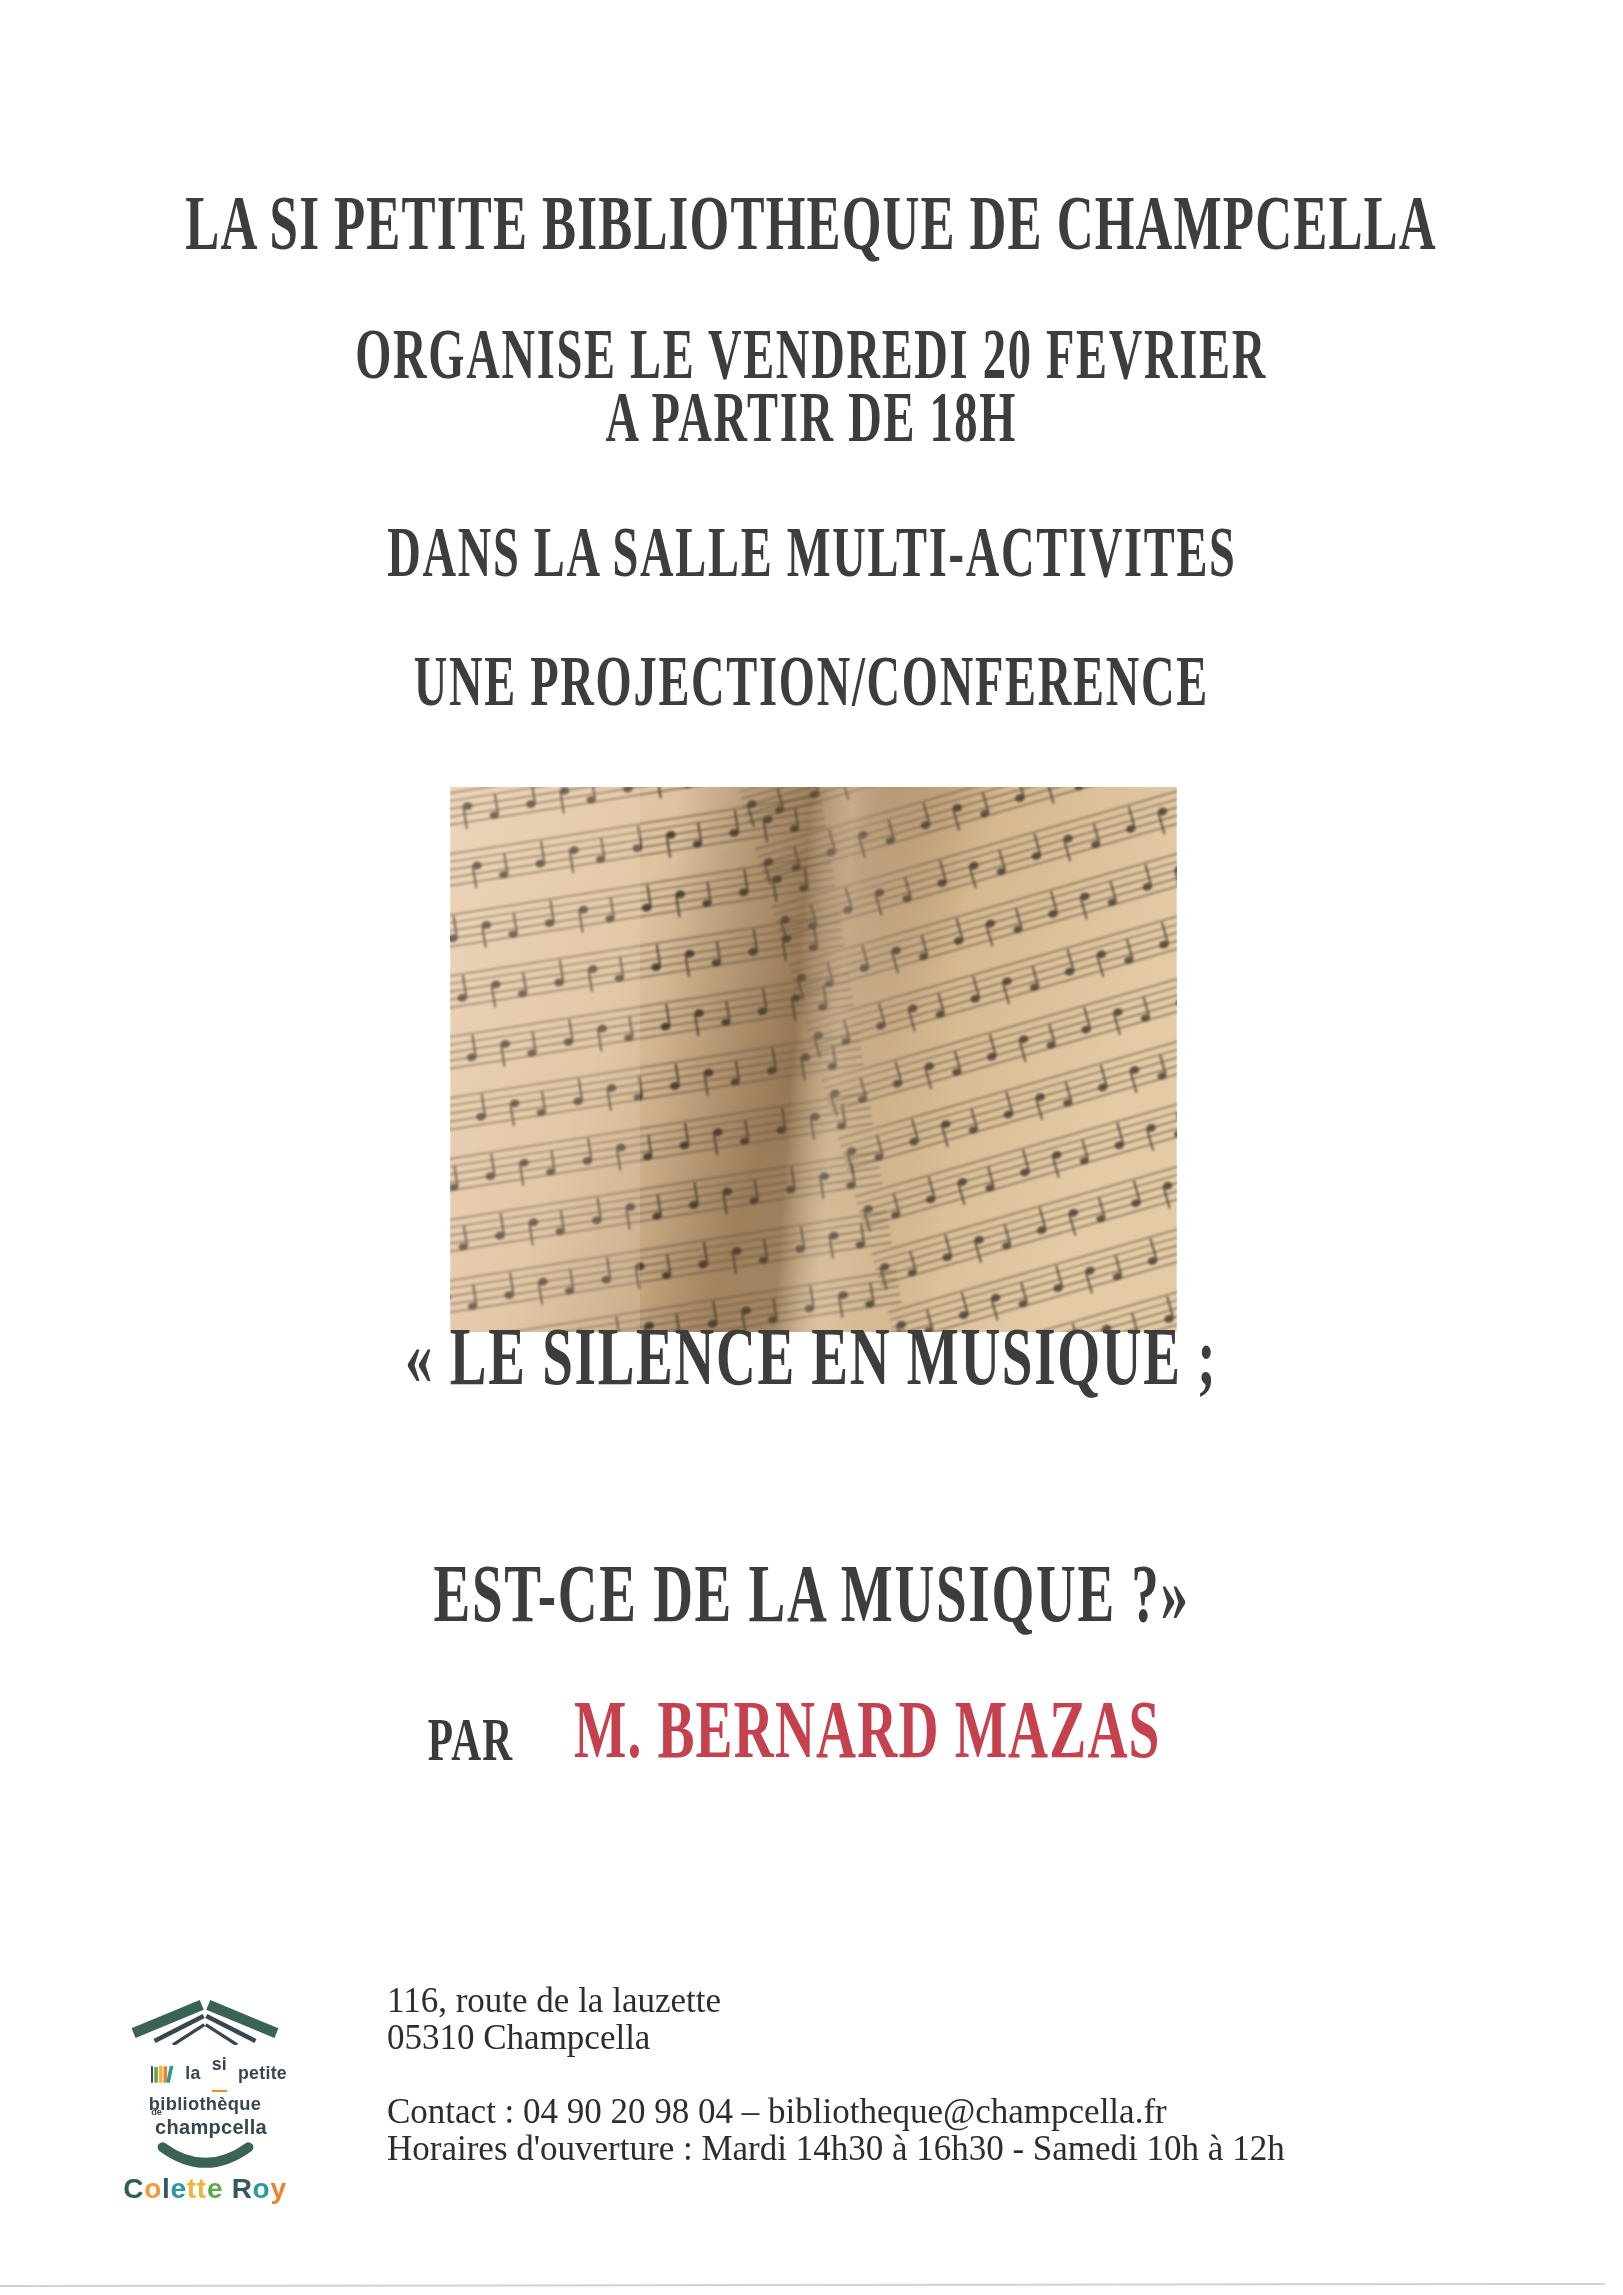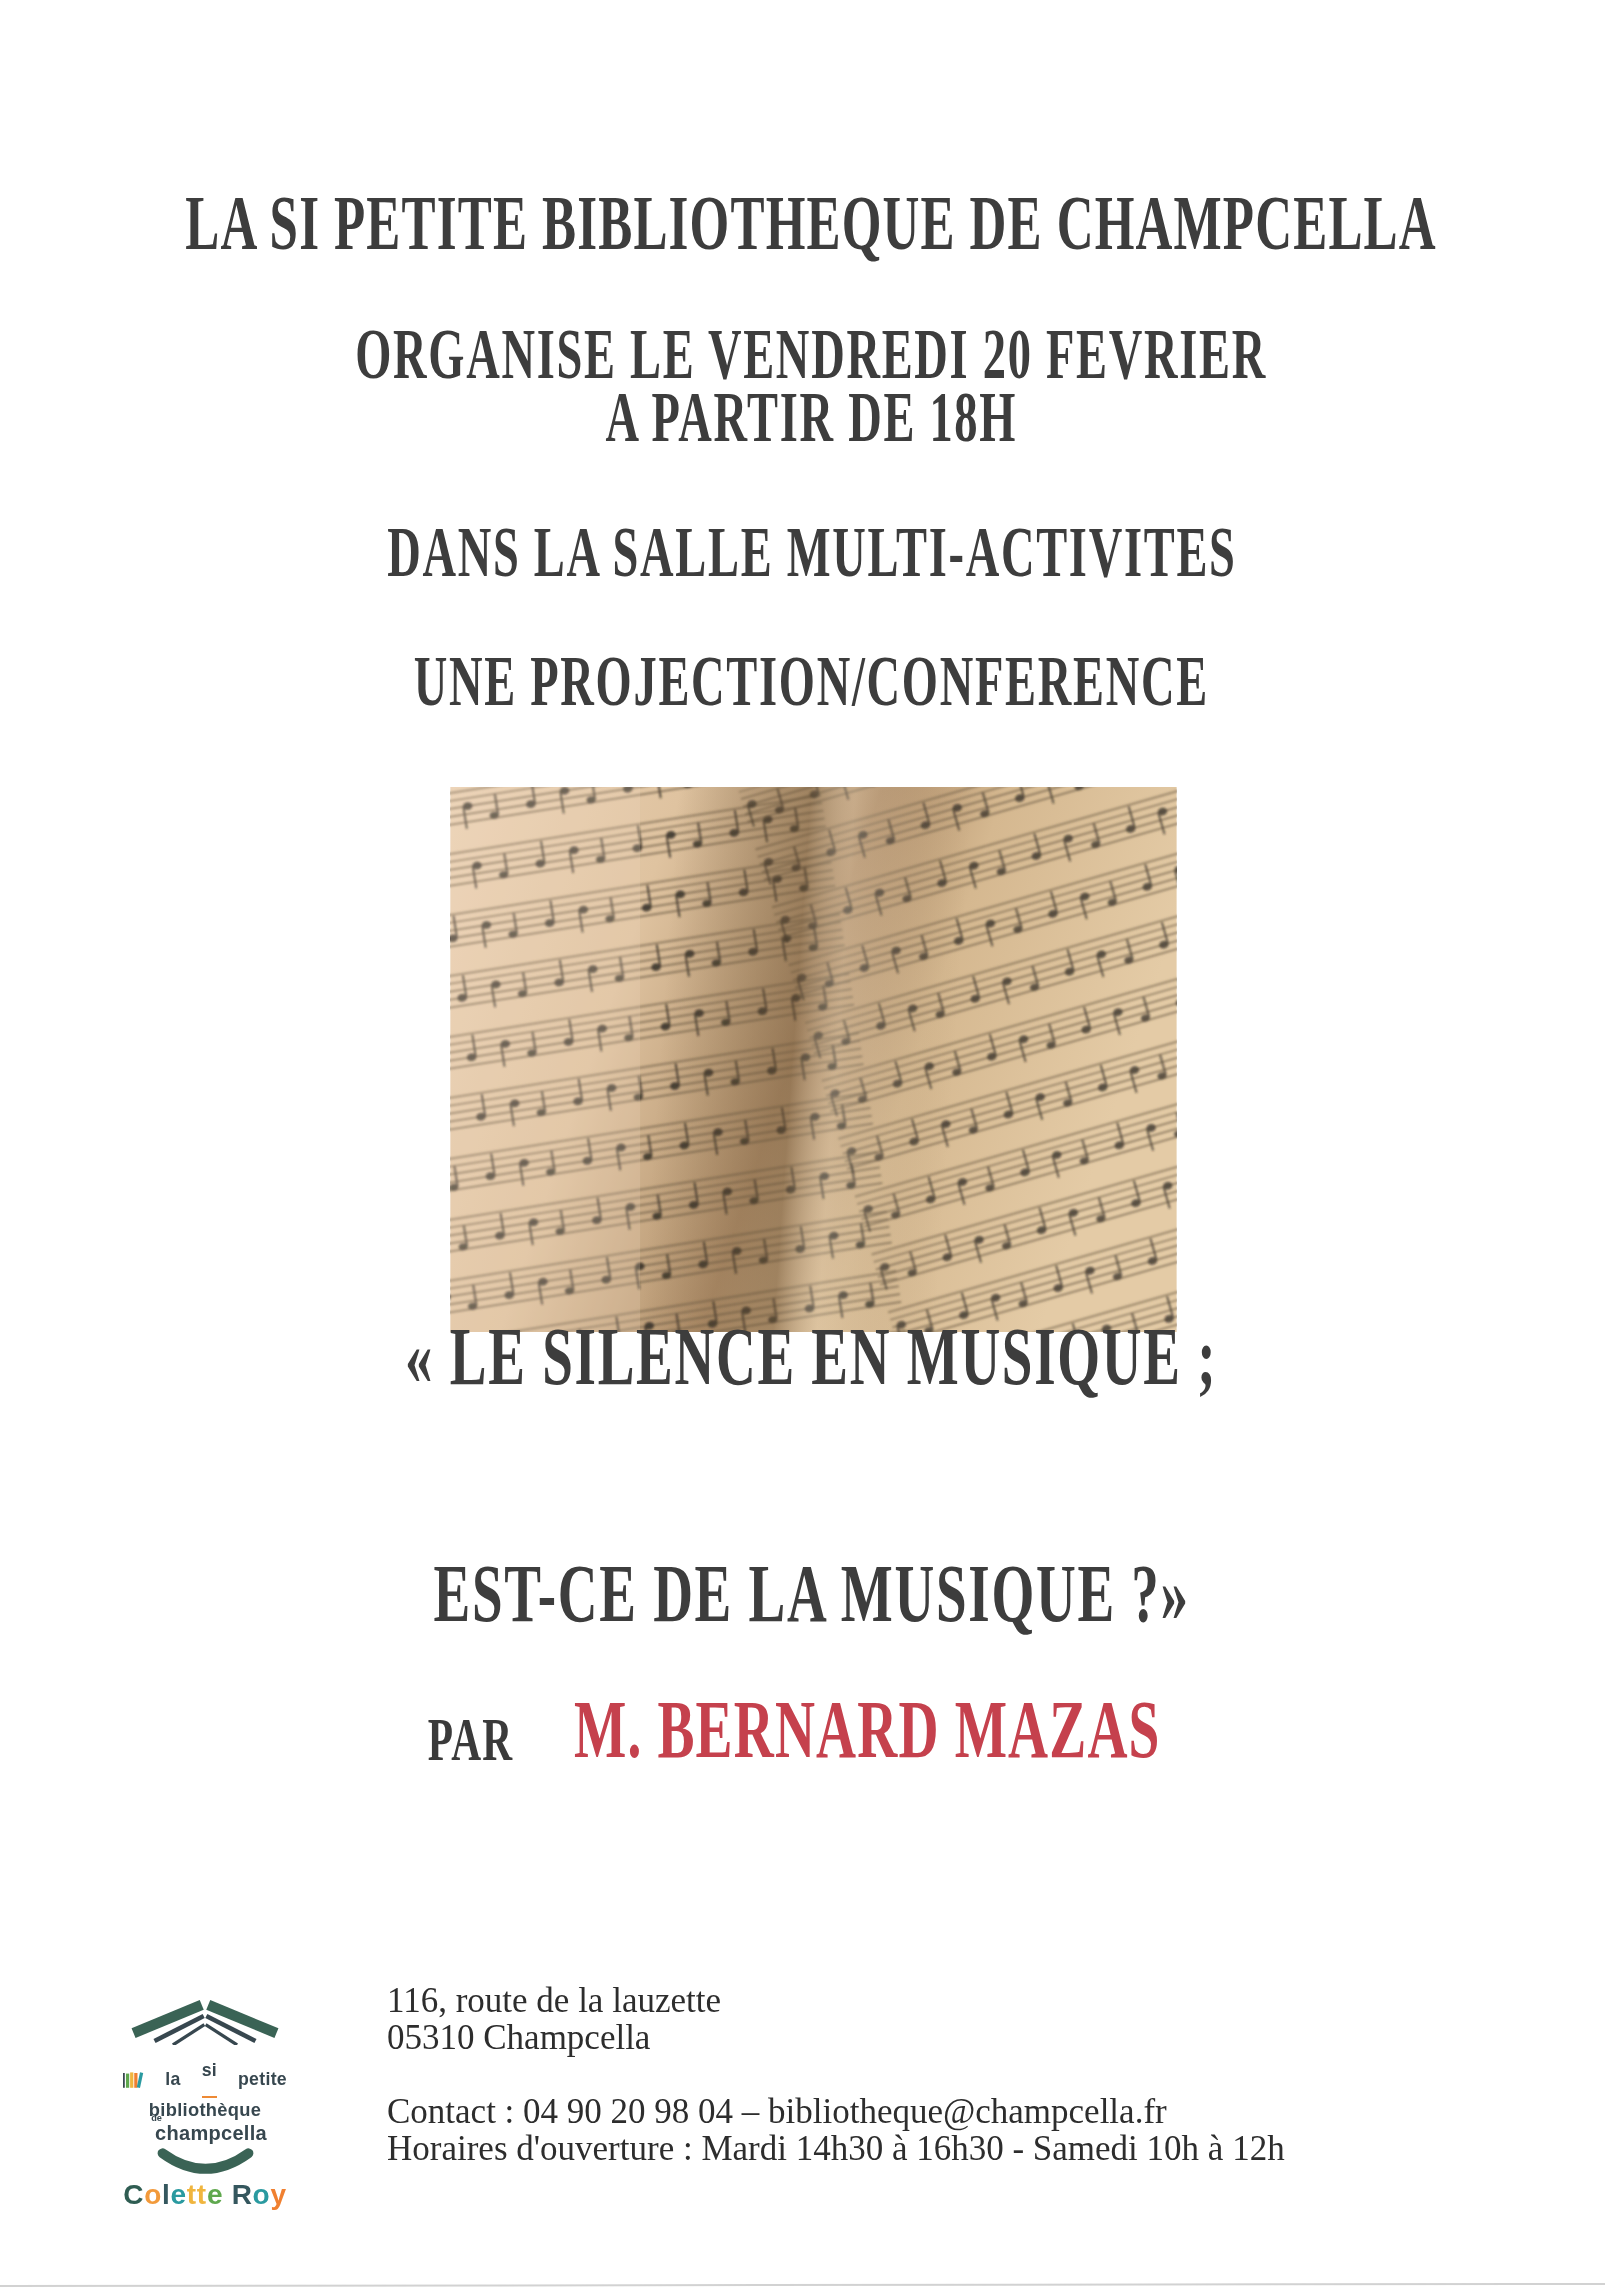--- a/index.html
+++ b/index.html
@@ -46,21 +46,21 @@
     font-size:35px;line-height:37px;color:#2d2d2d;
   }
   .contact .block-gap{height:37px;}
   
   .logo-box{
     position:absolute;left:123px;top:1995px;width:164px;
     text-align:center;color:#37474f;
     font-family:"Liberation Sans", sans-serif;font-weight:bold;
   }
   .logo-roof{display:block;margin:0 auto;}
-  .logo-l1{font-size:17.7px;letter-spacing:0.3px;margin-top:17px;display:flex;align-items:center;justify-content:flex-end;gap:21px;}
+  .logo-l1{font-size:17.7px;letter-spacing:0.3px;margin-top:11px;display:flex;align-items:center;justify-content:flex-end;gap:11px;}
   .logo-l1 .w{line-height:1;}
   .logo-si{border-bottom:2.6px solid #ee8a35;padding-bottom:16px;}
   .logo-l2{font-size:18.3px;letter-spacing:0.3px;margin-top:3.3px;line-height:1;}
   .logo-l3{font-size:20px;letter-spacing:0.3px;margin-top:3.9px;line-height:1;position:relative;display:inline-block;margin-left:12px;}
   .logo-de{position:absolute;left:-3.9px;top:-9.2px;font-size:9.2px;letter-spacing:0;}
   .logo-smile{display:block;margin:5.2px auto 1.3px;}
   .logo-name{font-size:28px;letter-spacing:0.7px;line-height:1;margin-top:2.6px;white-space:pre;}
   
   .scan-line{
     position:absolute;left:0;top:2284px;width:1605px;height:2px;

